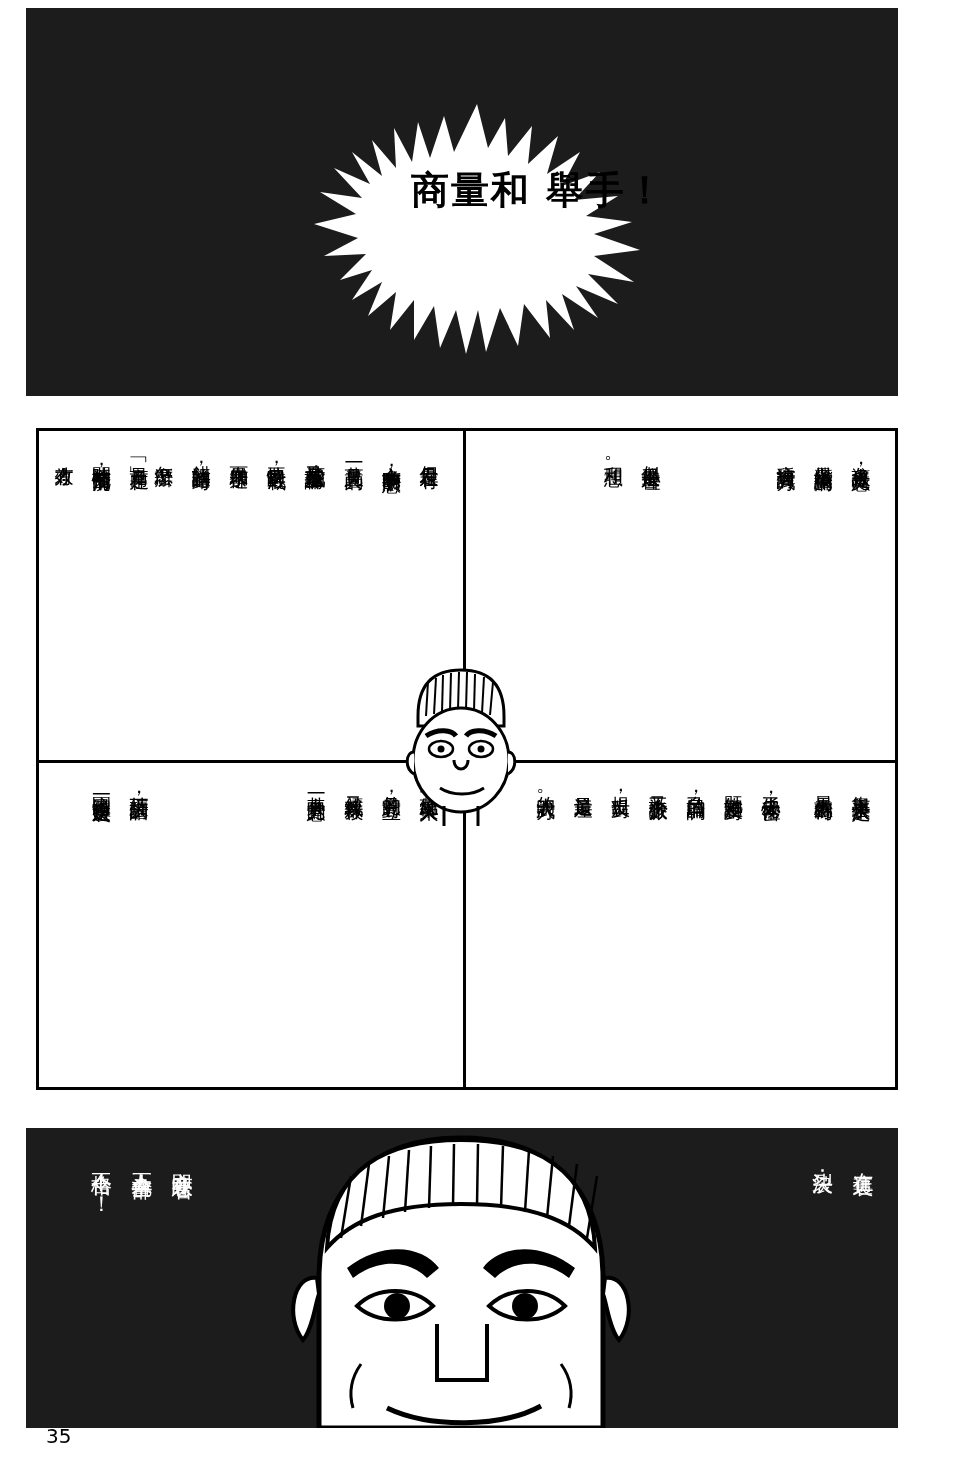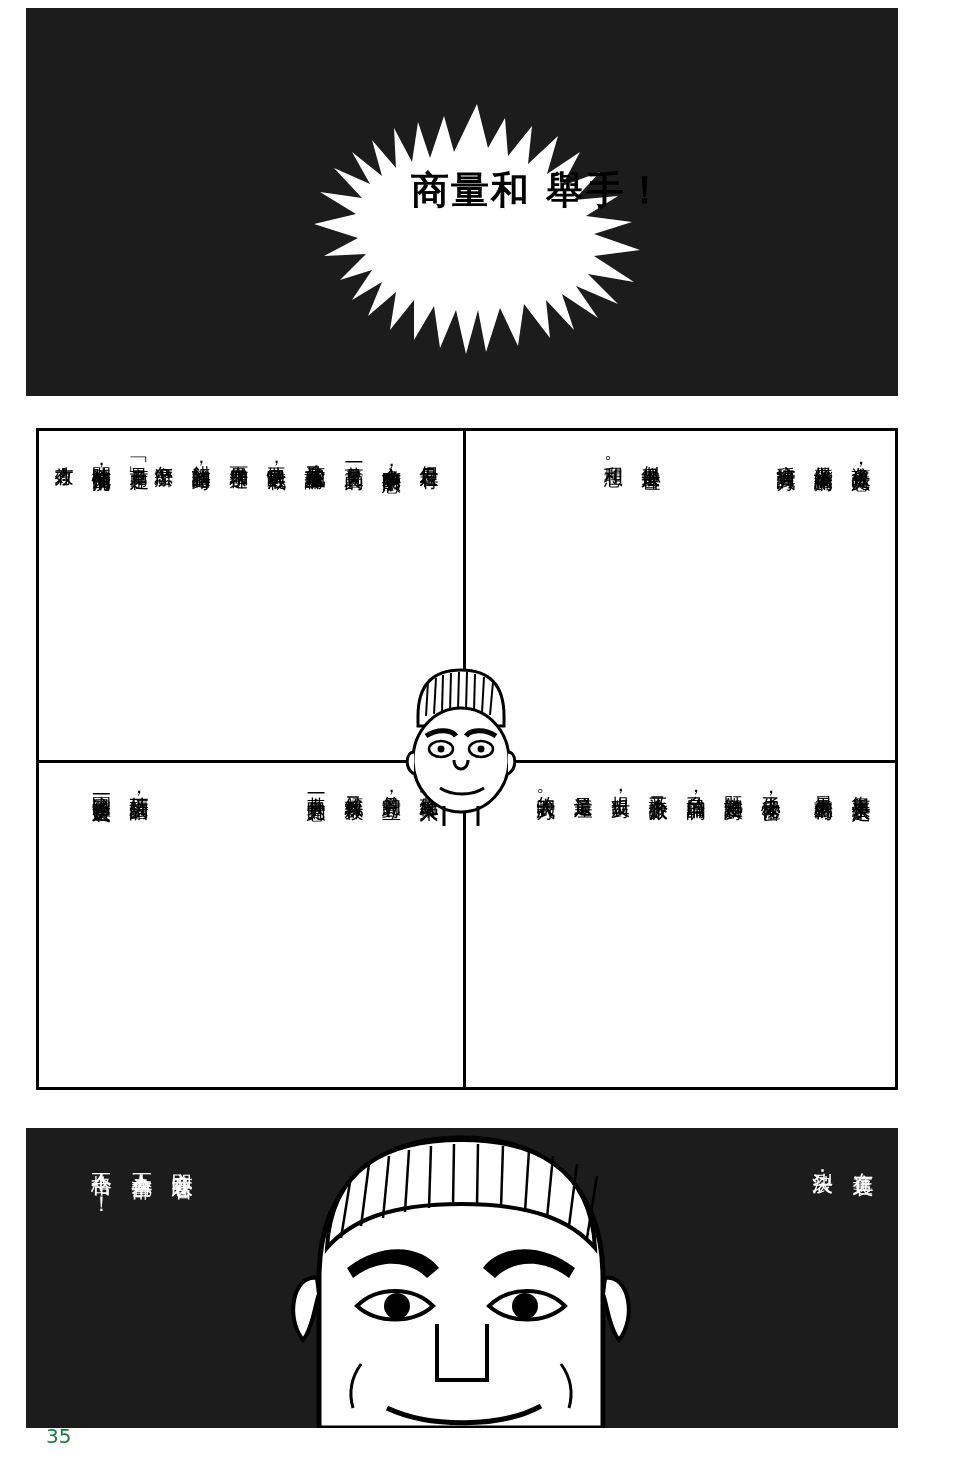--- a/index.html
+++ b/index.html
@@ -125,21 +125,21 @@
   #txt-face-left  { left: 60px;  top: 28px; height: 250px; font-size: 21px; }
 
   .panel-inner { position: relative; width: 100%; height: 100%; }
 
   
   #page-number {
     position: absolute;
     left: 46px;
     top: 1424px;
     font-size: 20px;
-    color: #15803d;
+    color: #000000;
     font-family: "DejaVu Sans", sans-serif;
   }
 </style>
 </head>
 <body>
 
 <div class="page">
 
   <div class="panel black" id="panel-shout">
     <div class="panel-inner">

